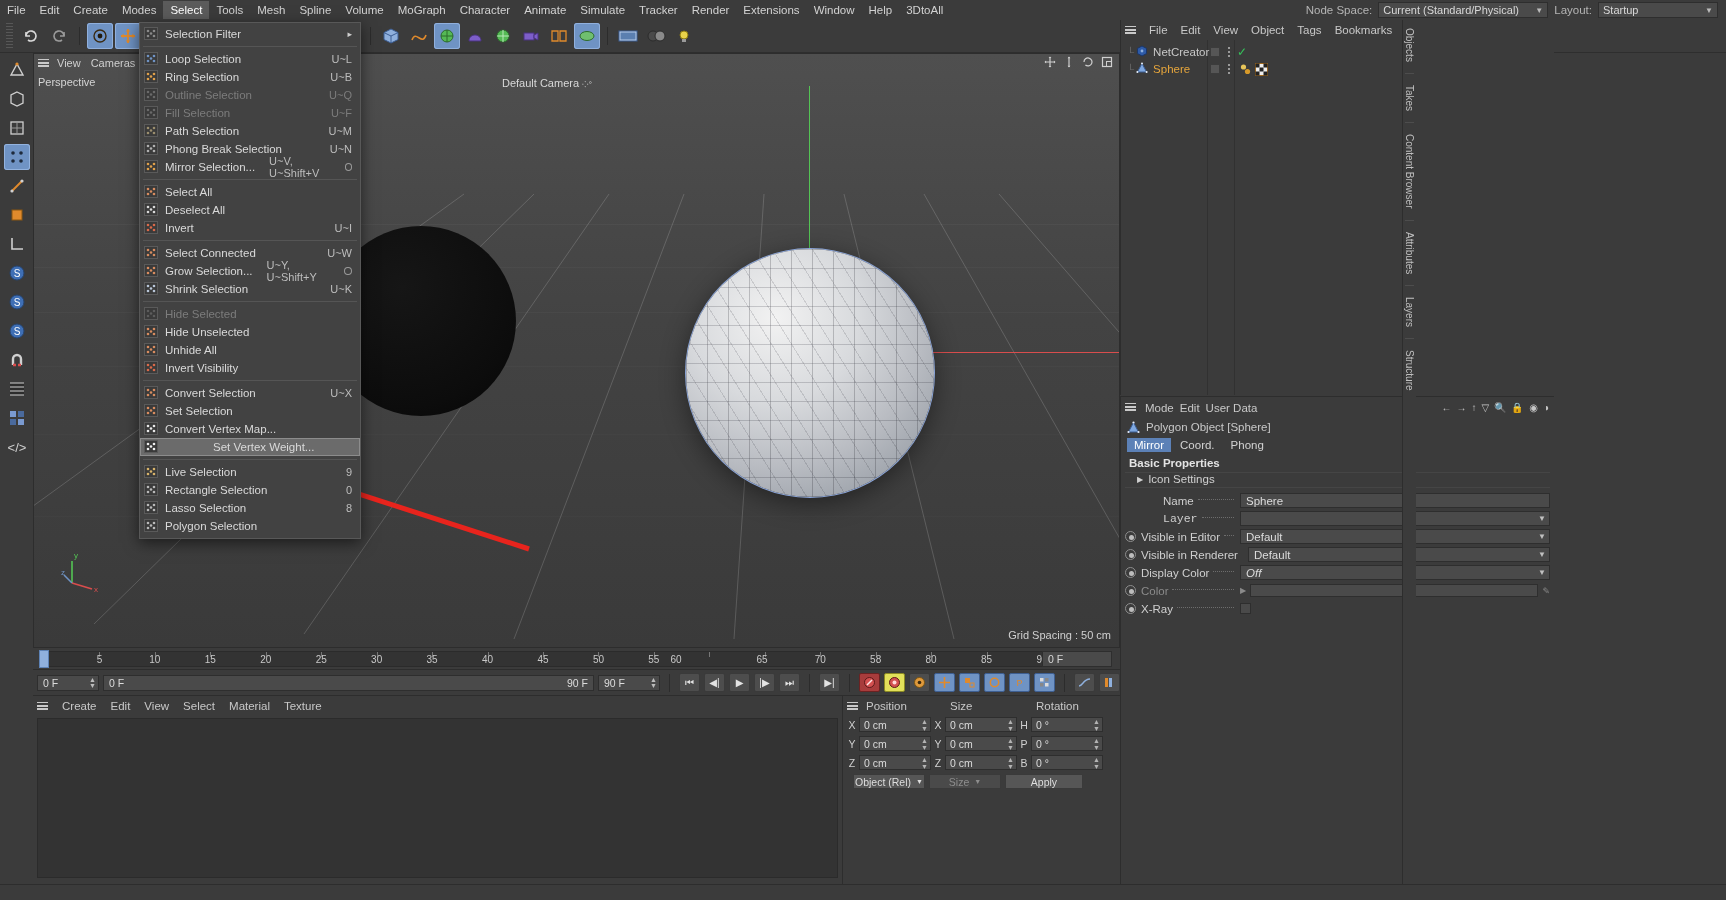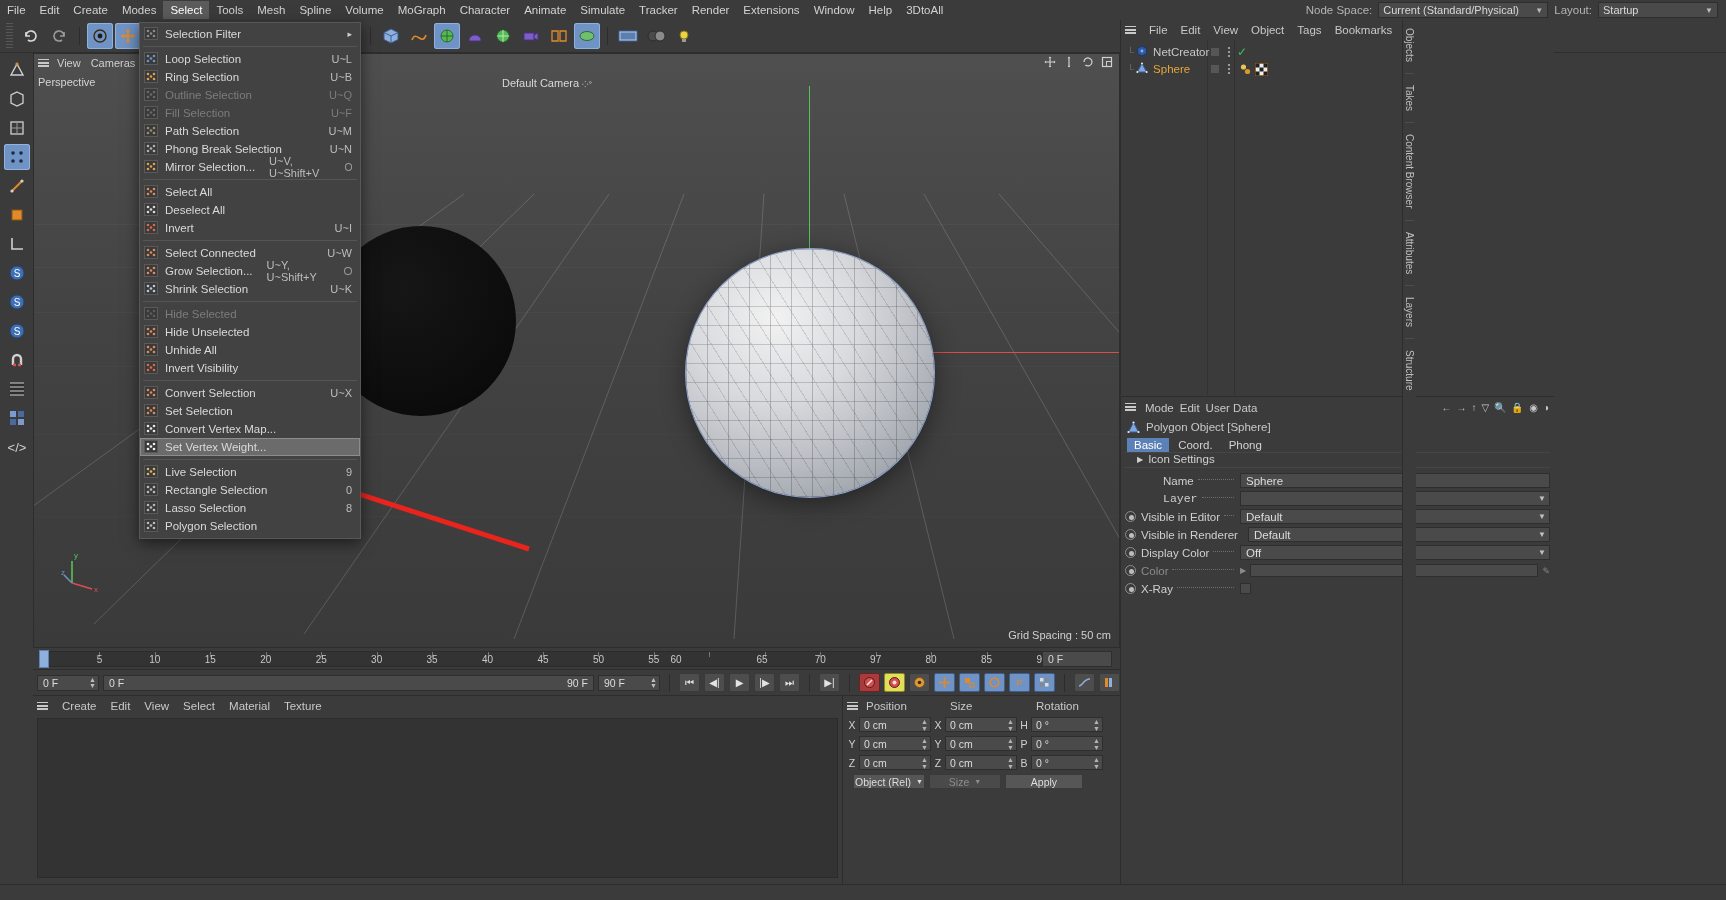--- a/index.html
+++ b/index.html
@@ -78,21 +78,21 @@
   #dropdown { position:absolute; left:139px; top:22px; width:222px; background:#424242;
     border:1px solid #585858; box-shadow:0 4px 14px rgba(0,0,0,.55); z-index:90;
     padding:2px 0 3px 0; font-size:11.5px; }
   .dd-item { height:18px; display:flex; align-items:center; padding:0 8px 0 4px; color:#d9d9d9;
     position:relative; }
   .dd-item .gi { width:15px; height:14px; margin-right:6px; flex:0 0 15px; }
   .dd-item .txt { white-space:nowrap; }
   .dd-item .sc { margin-left:auto; color:#bdbdbd; font-size:11px; padding-left:14px; }
   .dd-item .submark { margin-left:auto; font-size:9px; color:#cfcfcf; }
   .dd-item.dis .txt, .dd-item.dis .sc { color:#7c7c7c; }
-  .dd-item.hl { background:#6b6b6b; box-shadow:inset 0 0 0 1px #8c8c8c; }
+  .dd-item.hl { background:#6b6b6b; box-shadow:inset 0 0 0 1px #8c8c8c;gap:48px; }
   .dd-item .gear { width:8px; height:8px; border-radius:50%; border:1px solid #9a9a9a; margin-left:6px; }
   .dd-sep { height:1px; background:#555; margin:3px 3px; }
 
   
   #timeline { position:absolute; left:33px; top:648px; width:1087px; height:22px;
     background:#3b3b3b; border-bottom:1px solid #2d2d2d; }
   #tl-track { position:absolute; left:6px; top:3px; width:1010px; height:16px;
     background:#333333; border:1px solid #2b2b2b; }
   #tl-track .tick { position:absolute; top:0; width:1px; height:5px; background:#777; }
   #tl-track .tlbl { position:absolute; top:2px; font-size:10px; color:#c9c9c9; transform:translateX(-50%); }
@@ -880,21 +880,21 @@
         <div class="tlbl" style="left: 558.444px;">50</div>
         <div class="tick" style="left: 613.889px;"></div>
         <div class="tlbl" style="left: 613.889px;">55</div>
         <div class="tick" style="left: 669.333px;"></div>
         <div class="tlbl" style="left: 636px;">60</div>
         <div class="tick" style="left: 724.778px;"></div>
         <div class="tlbl" style="left: 722px;">65</div>
         <div class="tick" style="left: 780.222px;"></div>
         <div class="tlbl" style="left: 780.222px;">70</div>
         <div class="tick" style="left: 835.667px;"></div>
-        <div class="tlbl" style="left: 835.667px;">97</div>
+        <div class="tlbl" style="left: 835.667px;">58</div>
         <div class="tick" style="left: 891.111px;"></div>
         <div class="tlbl" style="left: 891.111px;">80</div>
         <div class="tick" style="left: 946.556px;"></div>
         <div class="tlbl" style="left: 946.556px;">85</div>
         <div class="tick" style="left: 1002px;"></div>
         <div class="tlbl" style="left: 1002px;">90</div>
       </div>
     <div id="tl-marker"></div>
     <div id="tl-field">0 F</div>
   </div>
@@ -1157,24 +1157,25 @@
     <div class="objline">
       <svg width="13" height="13" viewBox="0 0 13 13">
         <path d="M6.5 1.5L11.5 11h-10z" fill="#7fa8e0" stroke="#3c5e94"></path>
         <circle cx="6.5" cy="1.5" r="1.1" fill="#e7eefb"></circle>
           <circle cx="1.5" cy="11" r="1.1" fill="#e7eefb"></circle>
           <circle cx="11.5" cy="11" r="1.1" fill="#e7eefb"></circle>
       </svg>
       <span>Polygon Object [Sphere]</span>
     </div>
     <div class="tabs" id="attr-tabs">
-        <div class="tab active">Basic</div>
+        <div class="tab active">Mirror</div>
         <div class="tab">Coord.</div>
         <div class="tab">Phong</div>
       </div>
+    <div class="sect">Basic Properties</div>
     <div class="grp">
       <span style="font-size:8px">▶</span>
       <span>Icon Settings</span>
     </div>
     <div id="attr-fields">
         <div class="arow">
           <span style="width: 16px; flex: 0 0 16px;"></span>
           <span class="alab" style="margin-left: 22px;">Name</span>
           <span class="dots"></span>
           <div class="val" style="width: 310px;">
@@ -1205,21 +1206,21 @@
           <span class="dots"></span>
           <div class="val" style="width: 310px;">
             <span>Default</span>
             <span class="cv">▼</span>
           </div>
         </div>
         <div class="arow">
           <span class="radio"></span>
           <span class="alab" style="margin-left: 0px;">Display Color</span>
           <span class="dots"></span>
-          <div class="val" style="width: 310px;">
+          <div class="val" style="width: 310px; font-style: italic;">
             <span>Off</span>
             <span class="cv">▼</span>
           </div>
         </div>
         <div class="arow dim">
           <span class="radio"></span>
           <span class="alab" style="margin-left: 0px;">Color</span>
           <span class="dots"></span>
           <span style="display: flex; align-items: center; width: 310px; gap: 4px;">
             <span style="font-size:8px;color:#8b8b8b;">▶</span>

